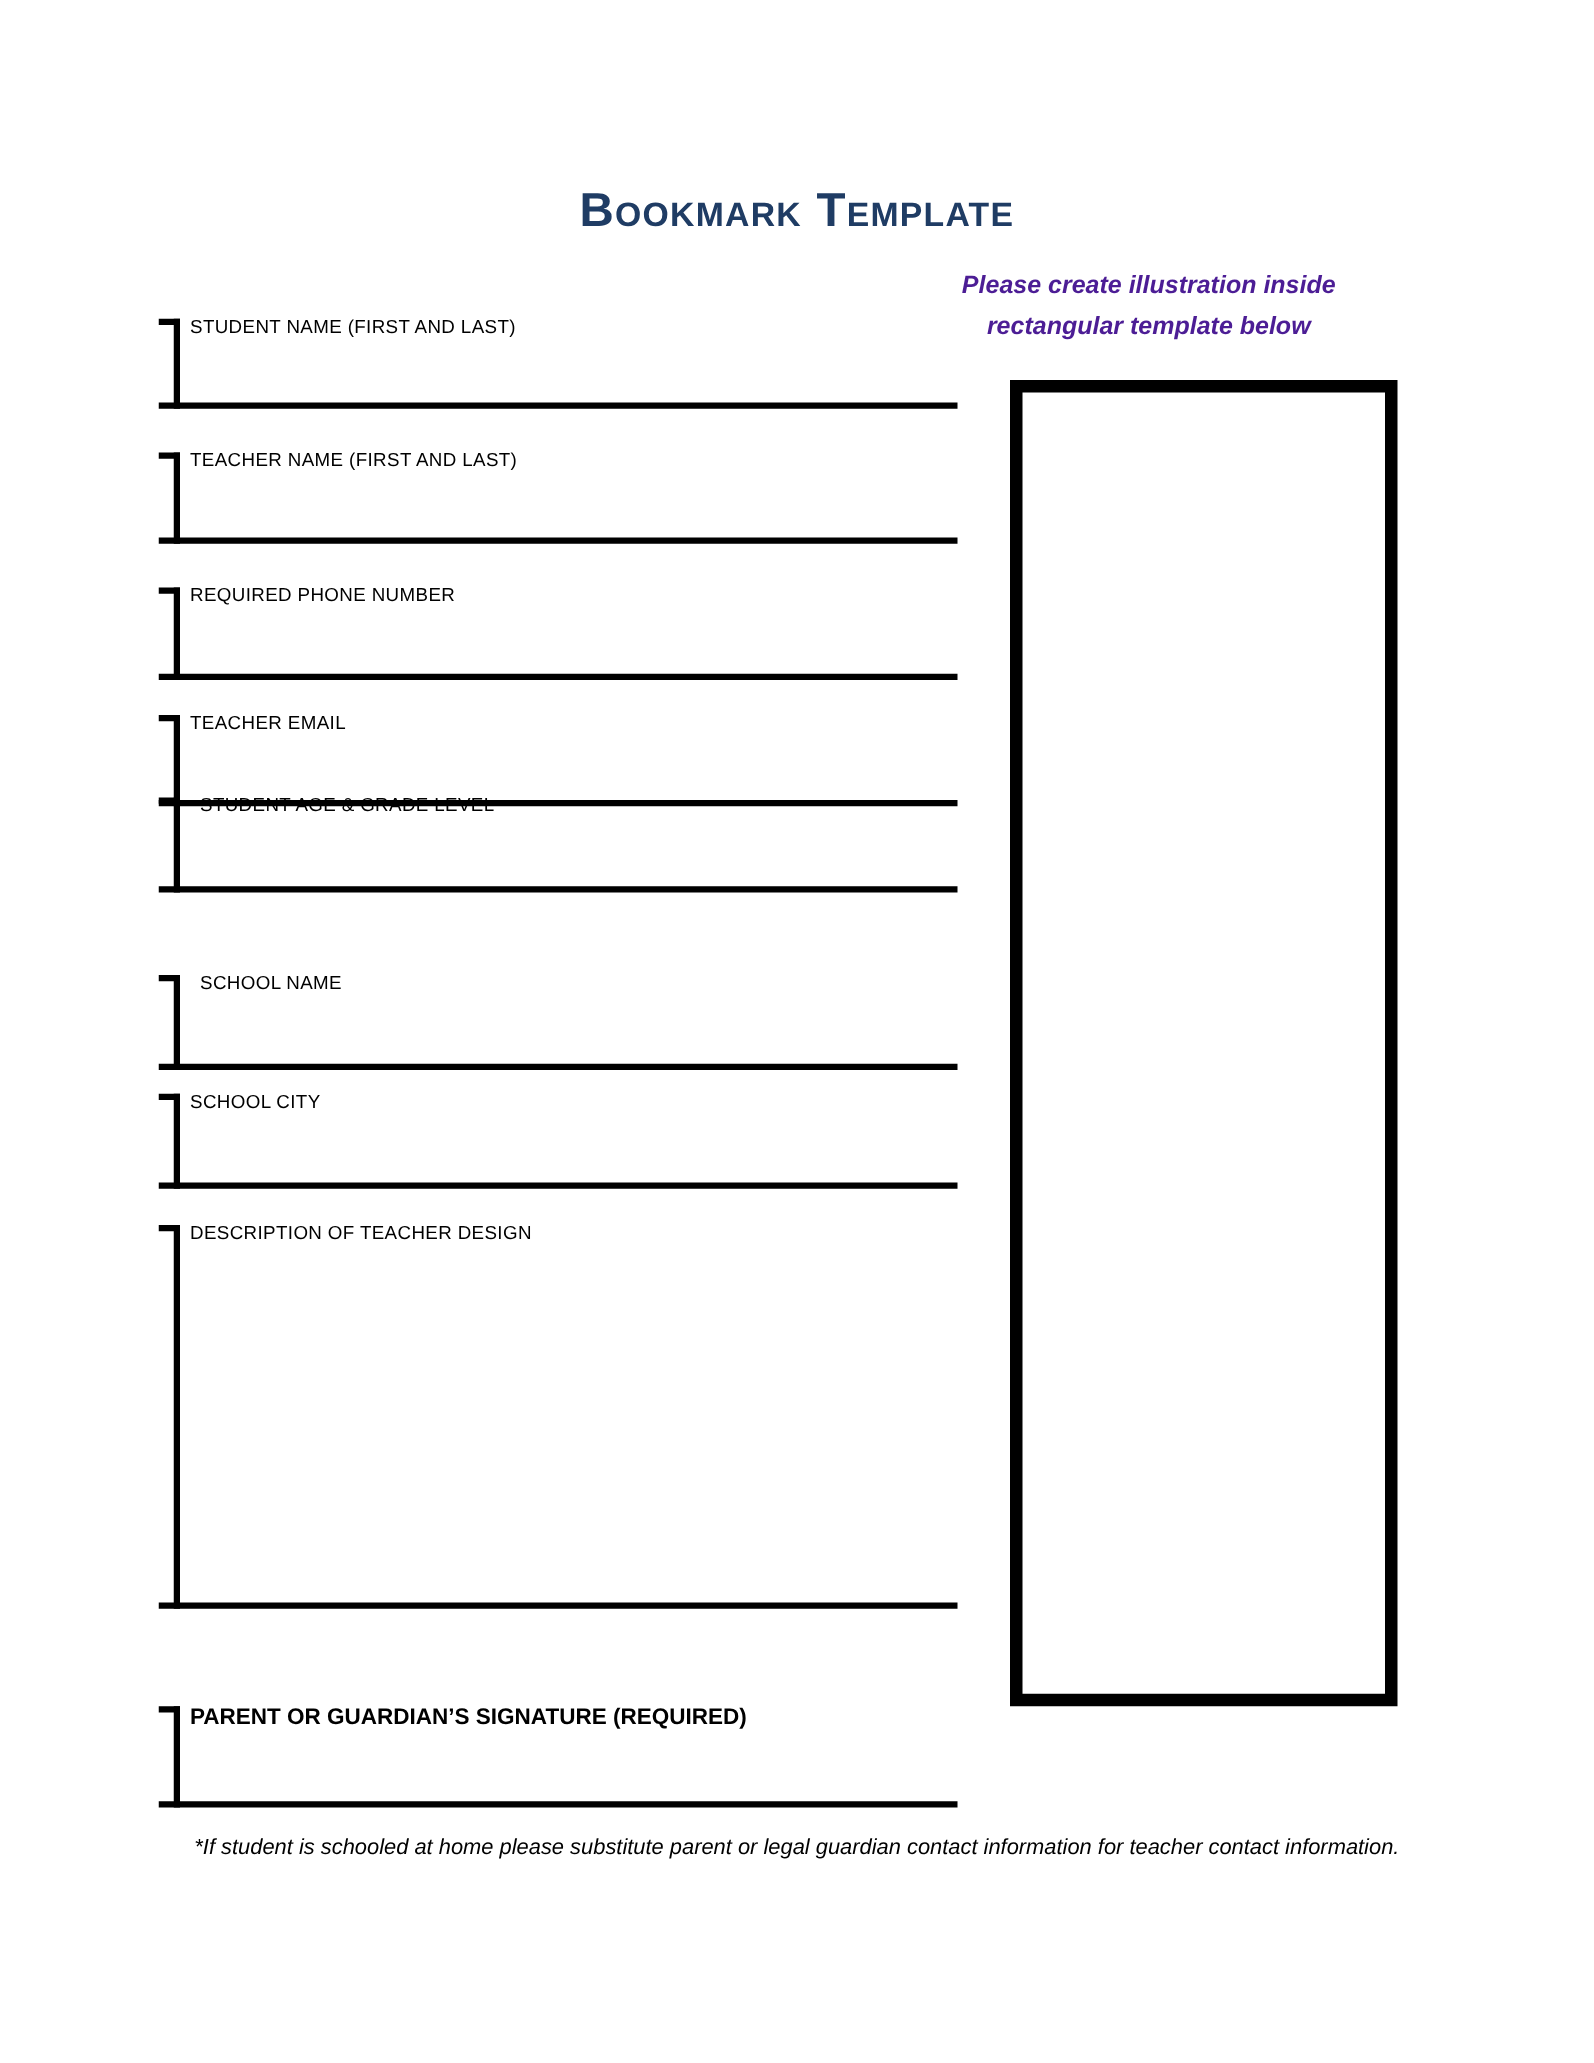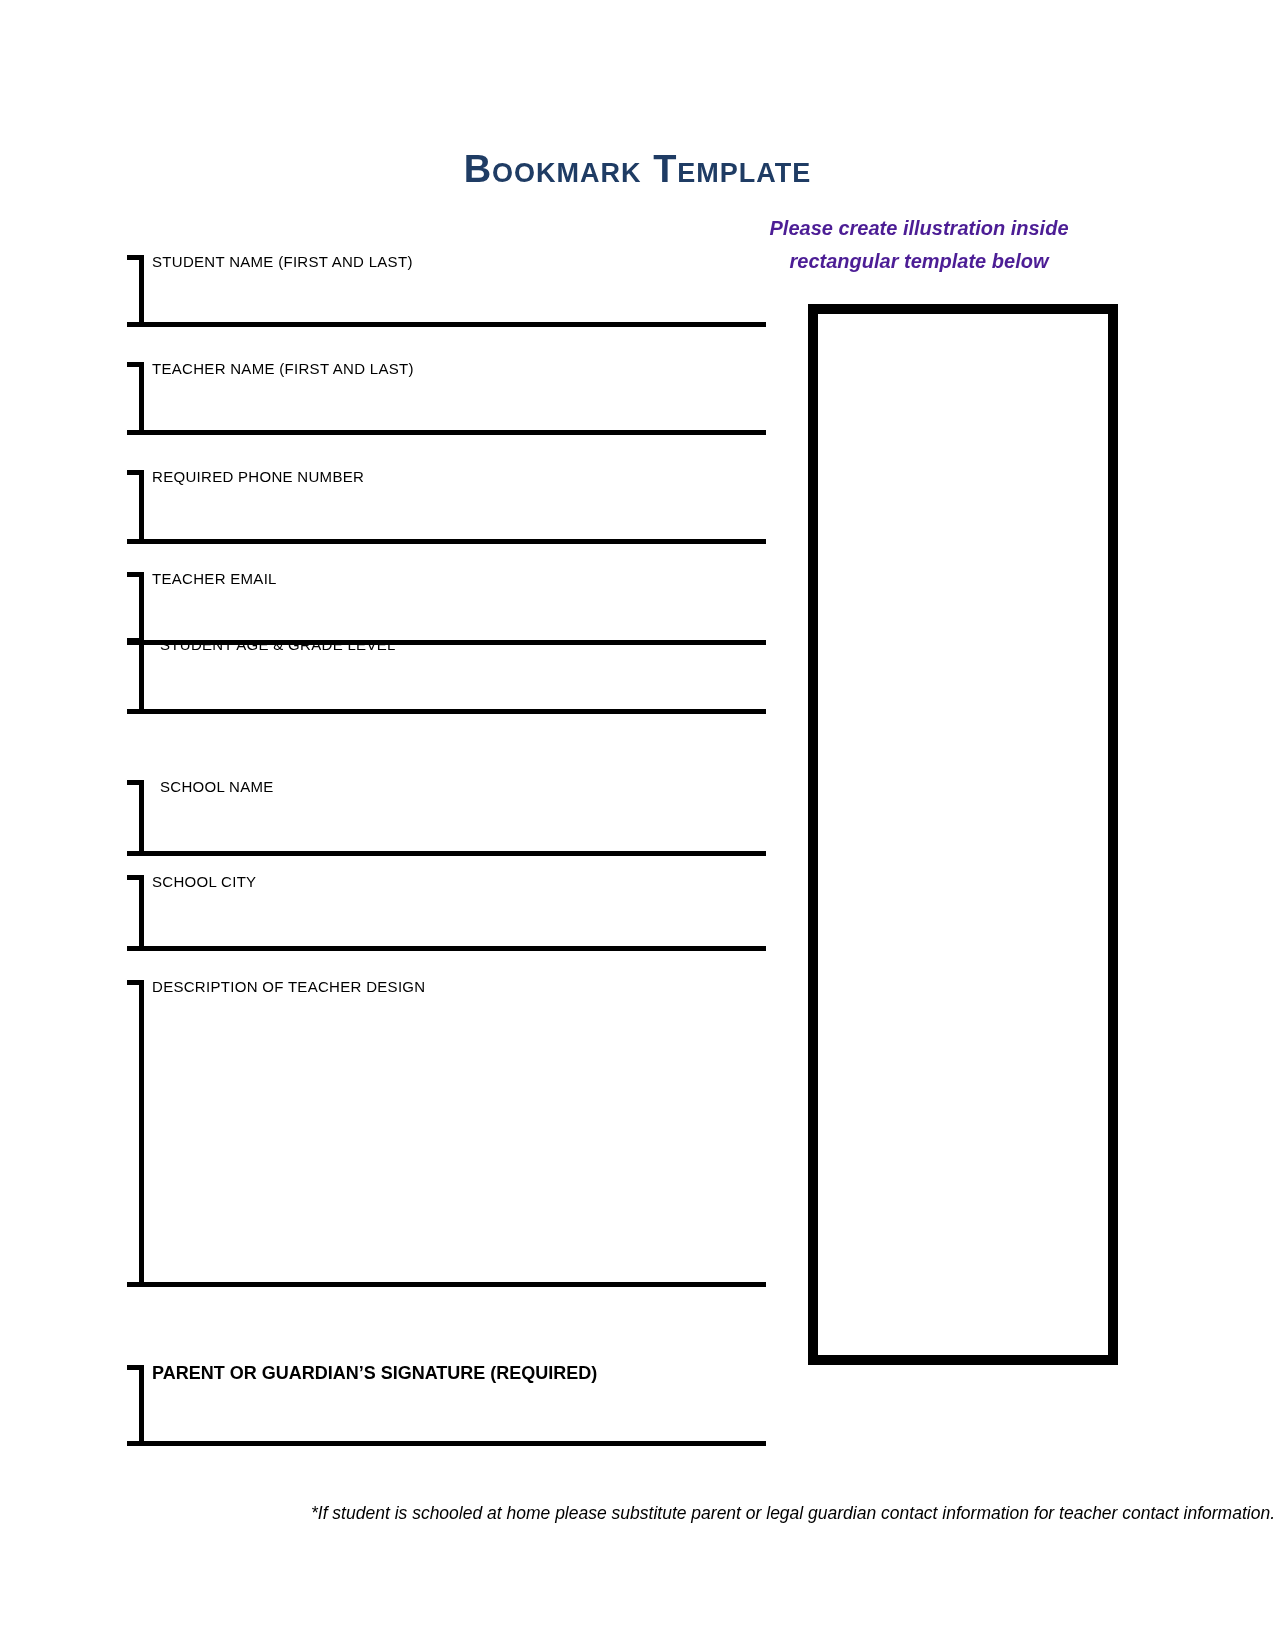--- a/index.html
+++ b/index.html
@@ -77,25 +77,24 @@
   .field .write-area {
     position: absolute; left: 17px; top: 26px; right: 4px; bottom: 6px;
   }
 
   
   .footnote {
     position: absolute;
     top: 1467px;
     left: 0;
     width: 100%;
-    text-align: right;
+    text-align: center;
     font-style: italic;
     font-size: 17.5px;
     color: #000000;
-    margin-top: 36px;
   }
 </style>
 </head>
 <body>
 
 <div class="page">
 
   <h1 class="title" style="color: rgb(31, 60, 100);">Bookmark Template</h1>
 
   <div class="caption">

